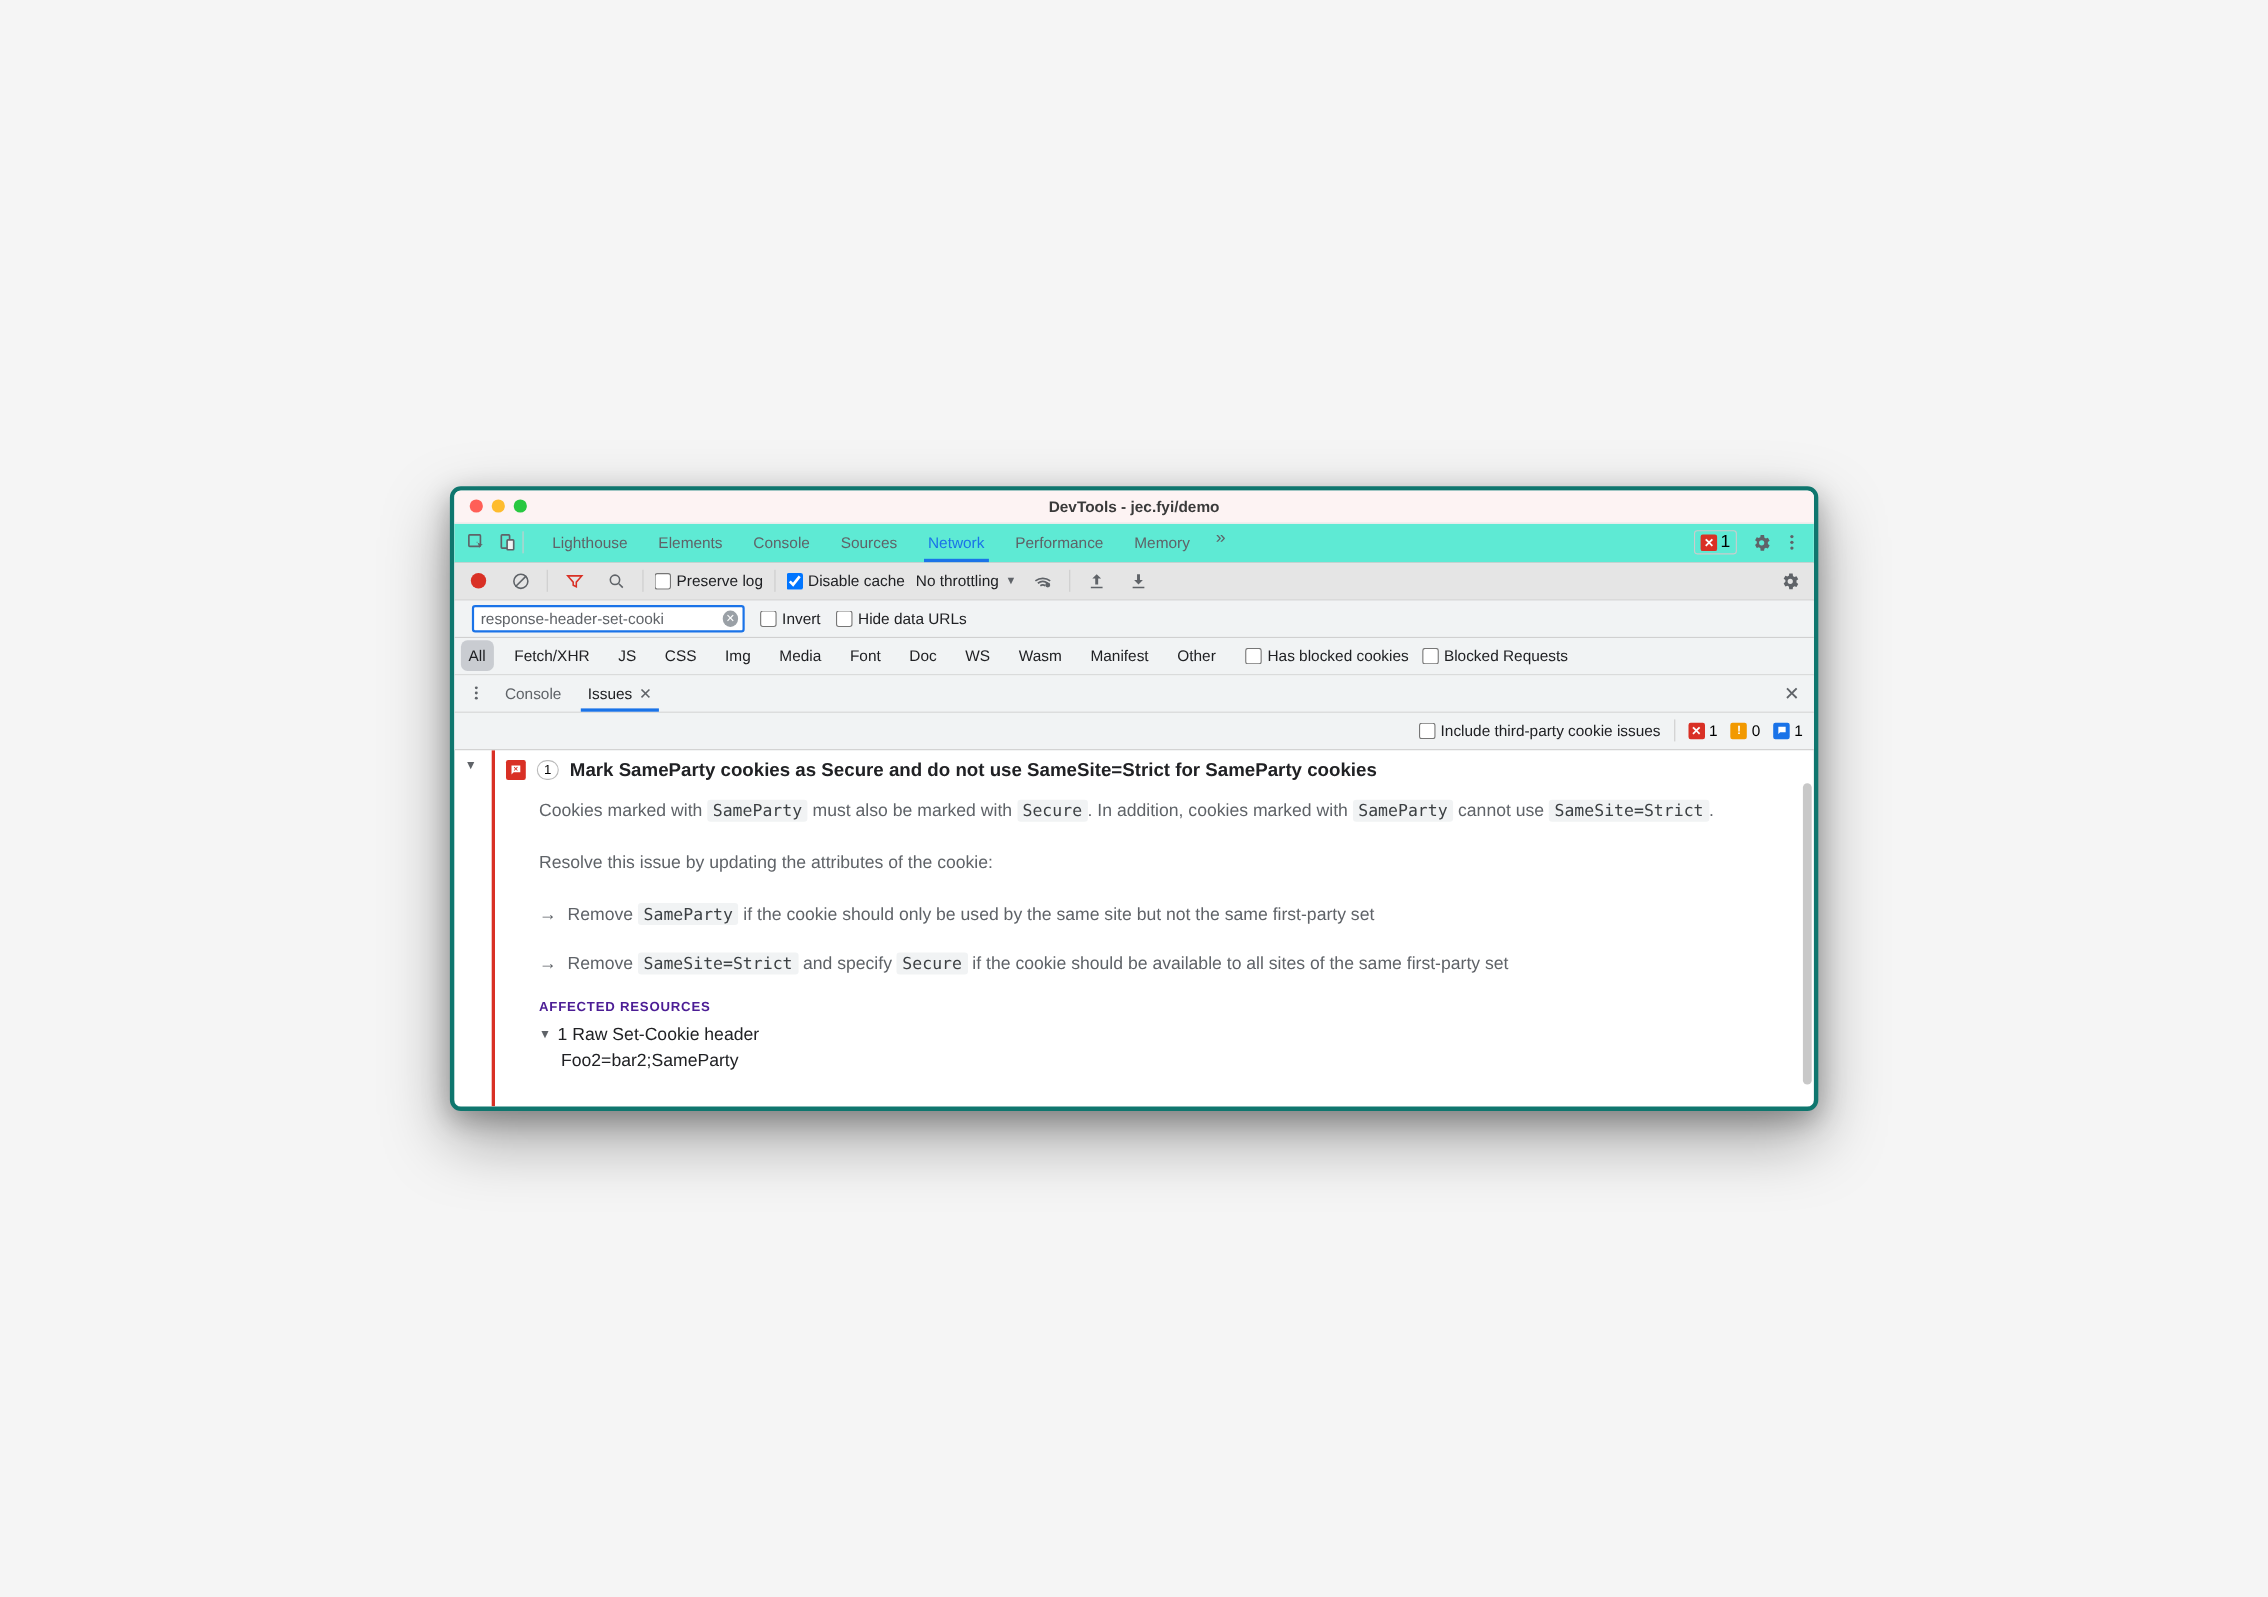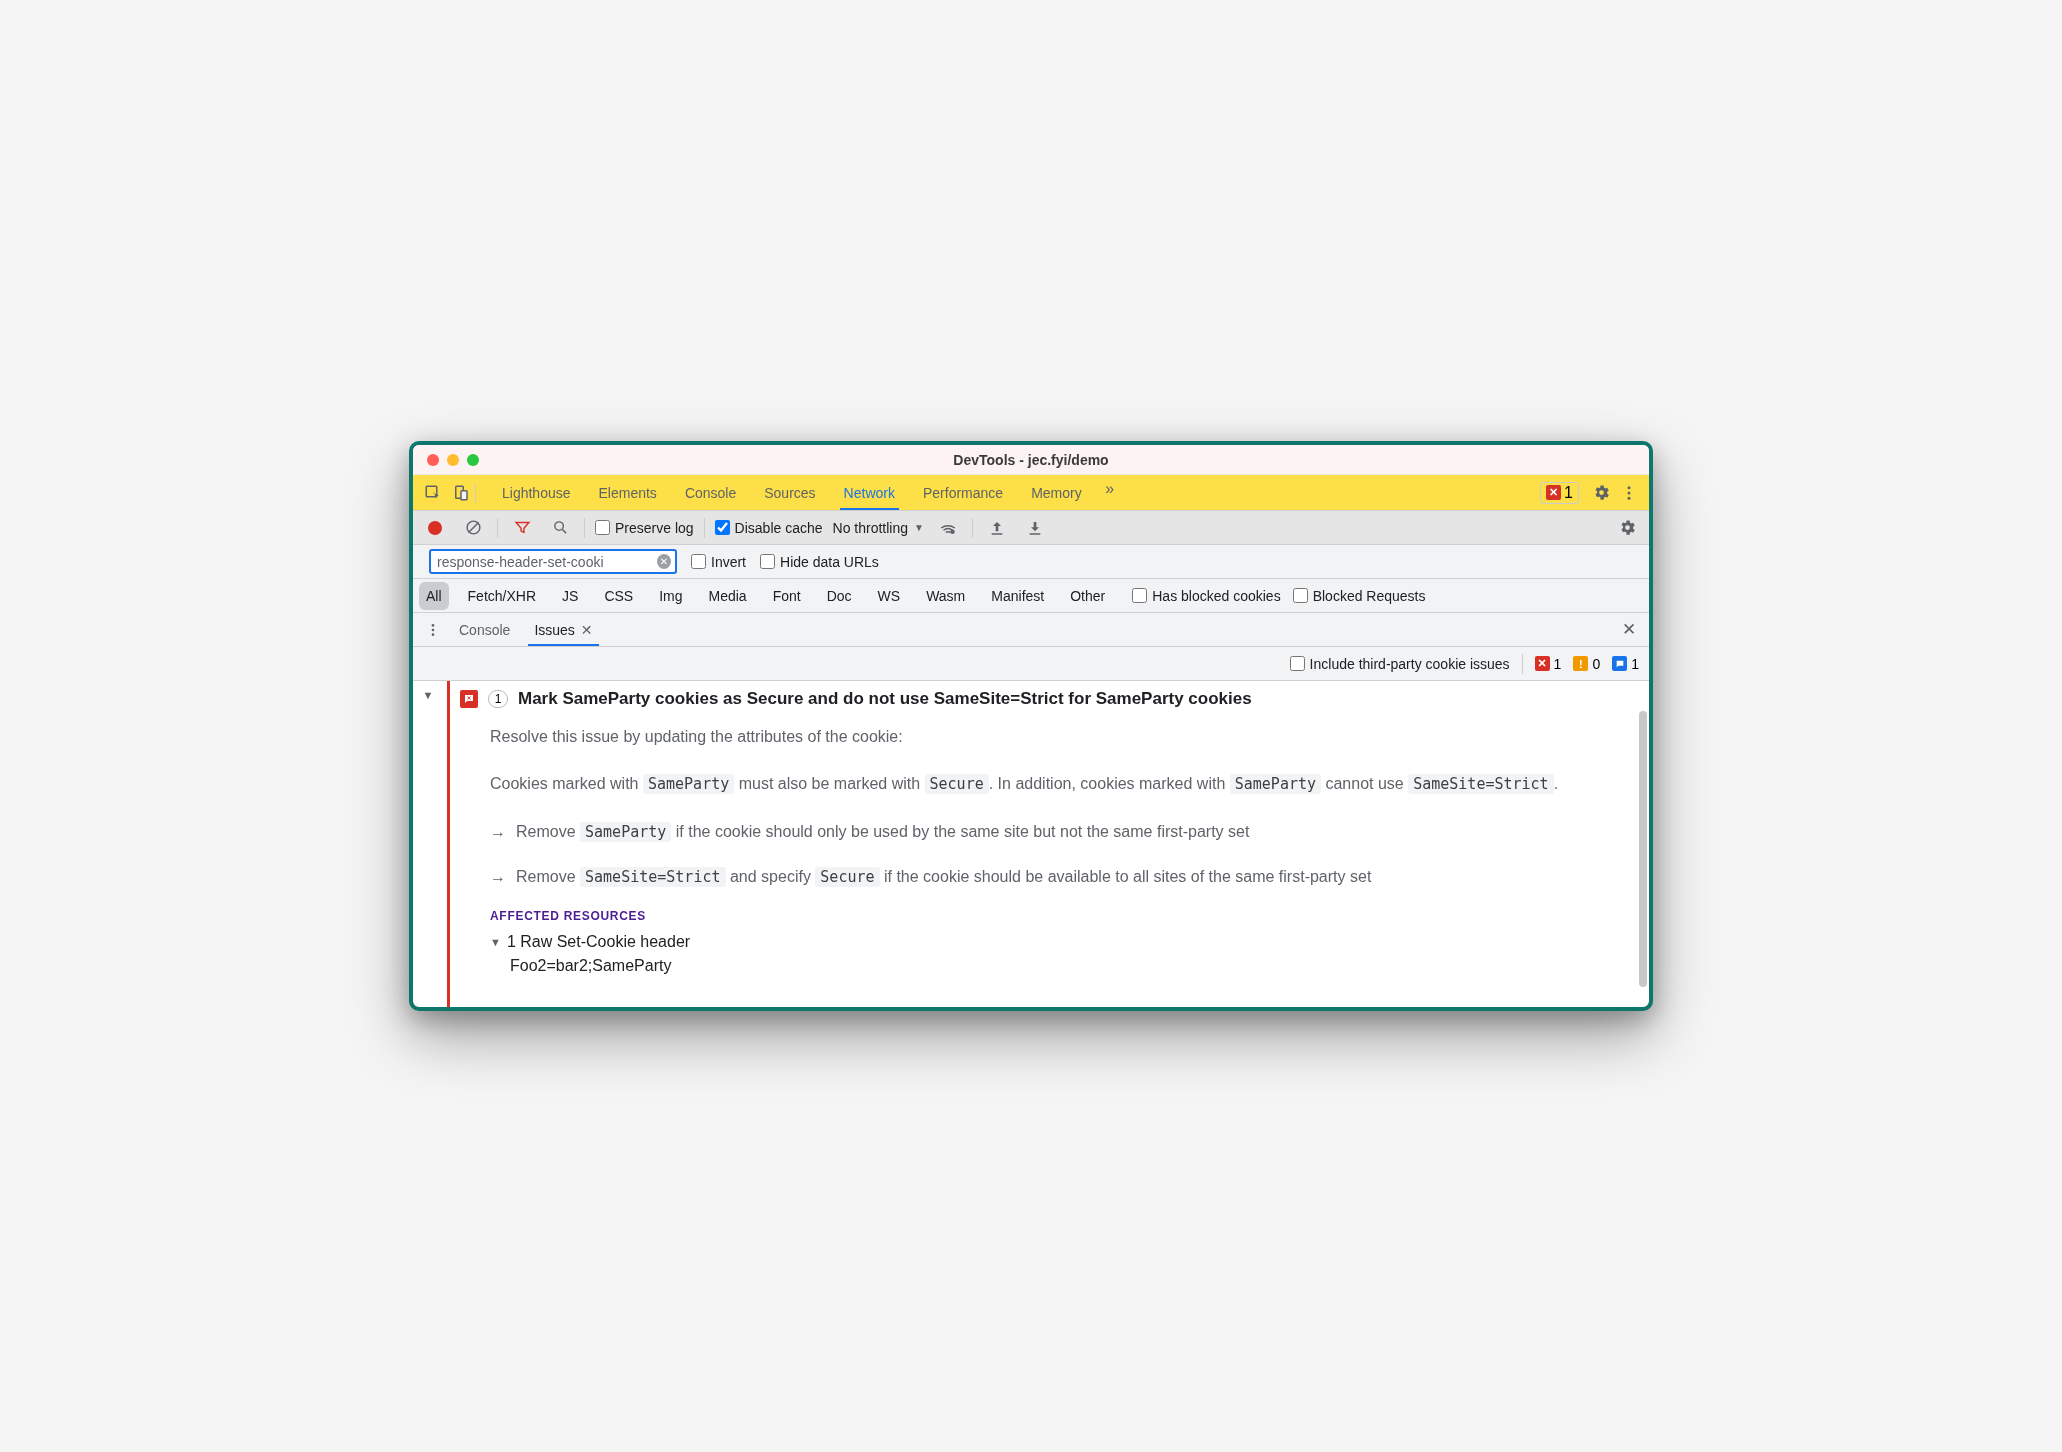--- a/index.html
+++ b/index.html
@@ -34,21 +34,21 @@
 .tl-yellow { background: #febc2e; }
 .tl-green { background: #28c840; }
 .title-text {
   position: absolute; left: 0; right: 0; text-align: center;
   font-size: 14px; font-weight: 600; color: #3a3a3a; pointer-events: none;
 }
 
 .toolbar {
   display: flex; align-items: center; height: 36px;
   border-bottom: 1px solid #d0d0d0; padding: 0 6px;
-  background: #fde047;
+  background: #5eead4;
 }
 .tab-strip { display: flex; align-items: stretch; flex: 1; margin-left: 12px; height: 100%; }
 .tab {
   padding: 0 14px; display: flex; align-items: center;
   font-size: 14px; color: #5f6368; cursor: pointer; position: relative;
 }
 .tab.active { color: #1a73e8; }
 .tab.active::after {
   content: ""; position: absolute; bottom: 0; left: 10px; right: 10px;
   height: 2.5px; background: #1a73e8;
@@ -351,24 +351,24 @@
           <svg width="12" height="12" viewBox="0 0 24 24" fill="#fff">
               <path d="M4 4h16v12H8l-4 4V4z"></path>
               <text x="12" y="13" text-anchor="middle" font-size="11" fill="#d93025" font-weight="bold">✕</text>
             </svg>
         </div>
         <div class="count-pill">1</div>
         <div class="issue-title">Mark SameParty cookies as Secure and do not use SameSite=Strict for SameParty cookies</div>
       </div>
 
       <div class="issue-desc">
-        <p>Resolve this issue by updating the attributes of the cookie:</p>
         <p>
           <span>Cookies marked with </span><code class="il">SameParty</code><span> must also be marked with </span><code class="il">Secure</code><span>. In addition, cookies marked with </span><code class="il">SameParty</code><span> cannot use </span><code class="il">SameSite=Strict</code><span>.</span>
         </p>
+        <p>Resolve this issue by updating the attributes of the cookie:</p>
 
         <div class="arrow-row">
           <span class="arr">→</span>
           <div>
             <span>Remove </span><code class="il">SameParty</code><span> if the cookie should only be used by the same site but not the same first-party set</span>
           </div>
         </div>
         <div class="arrow-row">
           <span class="arr">→</span>
           <div>

